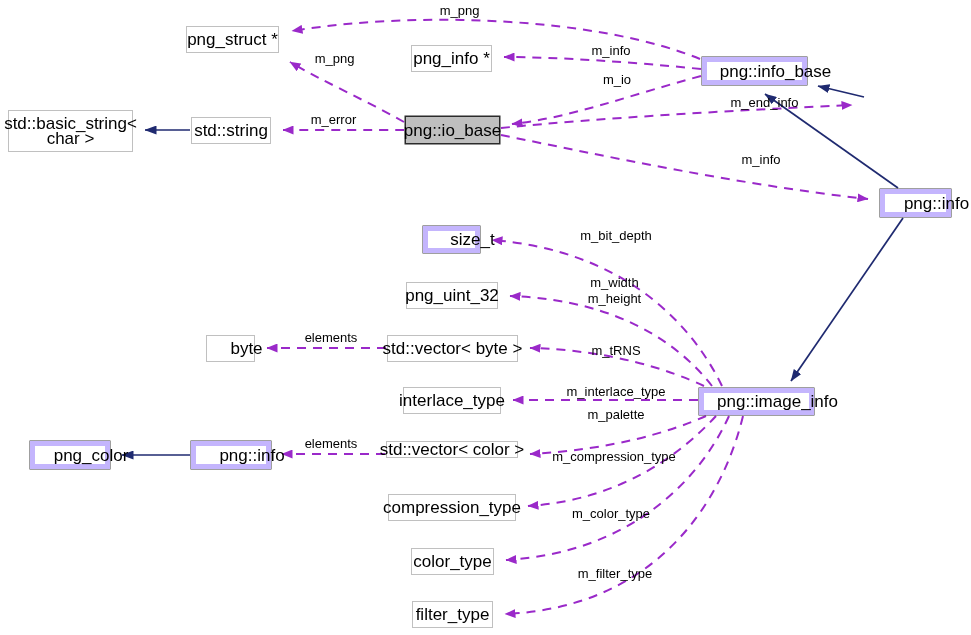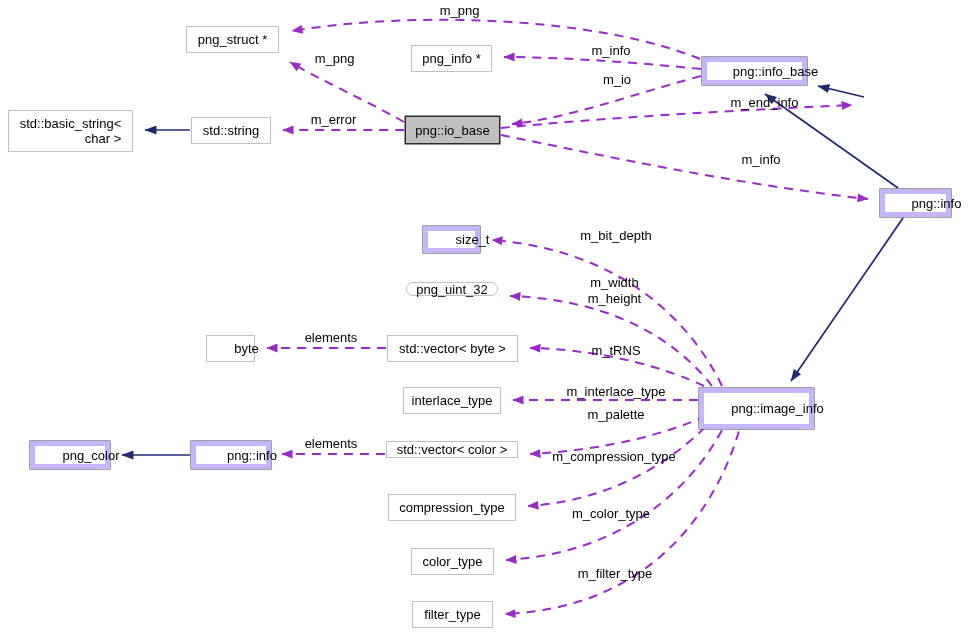--- a/index.html
+++ b/index.html
@@ -23,25 +23,25 @@
     top: 0;
     width: 971px;
     height: 635px;
   }
   .node {
     position: absolute;
     box-sizing: border-box;
     display: flex;
     align-items: center;
     justify-content: center;
-    text-align: right;
+    text-align: center;
     background: #ffffff;
     border: 1px solid #c0c0c0;
     color: #000000;
-    font-size: 13px;
+    font-size: 17px;
     line-height: 15px;
     white-space: pre;
     z-index: 5;
   }
   .node.strong {
     border: 5px solid #c4b5fd;
     box-shadow: 0 0 0 0.5px #404040;
     padding-left: 42px;
   }
   .node.current {
@@ -138,41 +138,41 @@
 
   <div class="node current" style="left:405px; top:116px; width:95px; height:28px;">png::io_base</div>
 
   <div class="node strong" style="left:702px; top:57px;  width:105px; height:28px;">png::info_base</div>
 
 
   <div class="node strong" style="left:880px; top:189px; width:71px; height:28px;">png::info</div>
 
   <div class="node strong" style="left:423px; top:226px; width:57px; height:27px;">size_t</div>
 
-  <div class="node plain" style="left:406px; top:282px; width:92px; height:14px;border-radius:9px;">png_uint_32</div>
+  <div class="node plain" style="left:406px; top:282px; width:92px; height:27px;">png_uint_32</div>
 
   <div class="node plain" style="left:206px; top:335px; width:49px; height:27px;padding-left:32px;">byte</div>
 
   <div class="node plain" style="left:387px; top:335px; width:131px; height:27px;">std::vector&lt; byte &gt;</div>
 
   <div class="node plain" style="left:403px; top:387px; width:98px; height:27px;">interlace_type</div>
 
   <div class="node strong" style="left:30px;  top:441px; width:80px; height:28px;">png_color</div>
 
   <div class="node strong" style="left:191px; top:441px; width:80px; height:28px;">png::info</div>
 
   <div class="node plain" style="left:386px; top:441px; width:132px; height:17px;">std::vector&lt; color &gt;</div>
 
   <div class="node plain" style="left:388px; top:494px; width:128px; height:27px;">compression_type</div>
 
   <div class="node plain" style="left:411px; top:548px; width:83px; height:27px;">color_type</div>
 
   <div class="node plain" style="left:412px; top:601px; width:81px; height:27px;">filter_type</div>
 
-  <div class="node strong" style="left:699px; top:388px; width:115px; height:41px;">png::image_info</div>
+  <div class="node strong" style="left:699px; top:388px; width:115px; height:27px;">png::image_info</div>
 
   <div class="edge-label" style="left:432px; top:3px;   width:55px;">m_png</div>
 
   <div class="edge-label" style="left:307px; top:51px;  width:55px;">m_png</div>
 
   <div class="edge-label" style="left:584px; top:43px;  width:54px;">m_info</div>
 
   <div class="edge-label" style="left:596px; top:72px;  width:42px;">m_io</div>
 
   <div class="edge-label" style="left:302px; top:112px; width:63px;">m_error</div>

